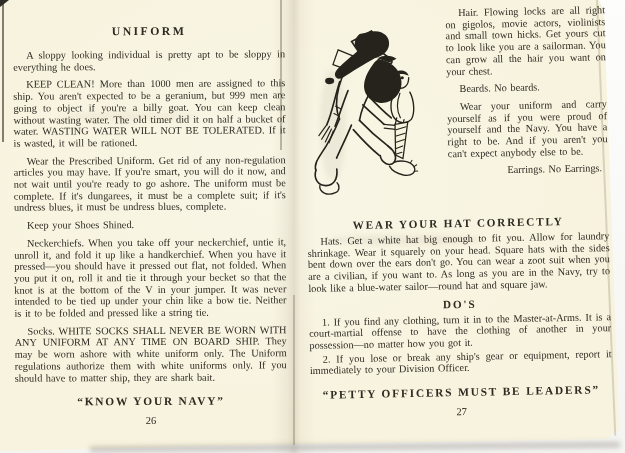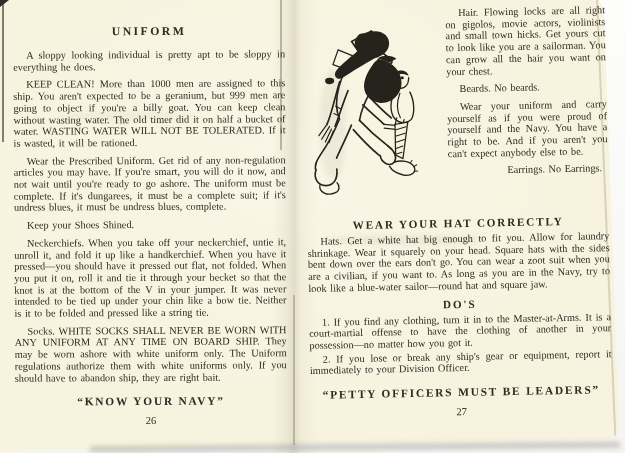--- a/index.html
+++ b/index.html
@@ -60,21 +60,21 @@
   <div class="smudge s2"></div>
   <div class="smudge s3"></div>
 
   <div class="page page-left">
     <div class="heading">UNIFORM</div>
     <p>A sloppy looking individual is pretty apt to be sloppy in everything he does.</p>
     <p>KEEP CLEAN! More than 1000 men are assigned to this ship. You aren't expected to be a geranium, but 999 men are going to object if you're a billy goat. You can keep clean without wasting water. The old timer did it on half a bucket of water. WASTING WATER WILL NOT BE TOLERATED. If it is wasted, it will be rationed.</p>
     <p>Wear the Prescribed Uniform. Get rid of any non-regulation articles you may have. If you're smart, you will do it now, and not wait until you're ready to go ashore. The uniform must be complete. If it's dungarees, it must be a complete suit; if it's undress blues, it must be undress blues, complete.</p>
     <p>Keep your Shoes Shined.</p>
     <p>Neckerchiefs. When you take off your neckerchief, untie it, unroll it, and fold it up like a handkerchief. When you have it pressed—you should have it pressed out flat, not folded. When you put it on, roll it and tie it through your becket so that the knot is at the bottom of the V in your jumper. It was never intended to be tied up under your chin like a bow tie. Neither is it to be folded and pressed like a string tie.</p>
-    <p>Socks. WHITE SOCKS SHALL NEVER BE WORN WITH ANY UNIFORM AT ANY TIME ON BOARD SHIP. They may be worn ashore with white uniform only. The Uniform regulations authorize them with white uniforms only. If you should have to abandon ship, they are right bait.</p>
+    <p>Socks. WHITE SOCKS SHALL NEVER BE WORN WITH ANY UNIFORM AT ANY TIME ON BOARD SHIP. They may be worn ashore with white uniform only. The Uniform regulations authorize them with white uniforms only. If you should have to matter ship, they are shark bait.</p>
     <div class="footer-quote">“KNOW YOUR NAVY”</div>
     <div class="page-number">26</div>
   </div>
 
   <div class="page page-right">
     <div class="illustration">
       <svg viewBox="0 0 165 202" xmlns="http://www.w3.org/2000/svg" fill="none" stroke="#26231c" stroke-width="1.8" stroke-linecap="round">
 
         <path d="M66,20 L88,9 L99,21 L75,34 Z" fill="#f7f3de"></path>
 

